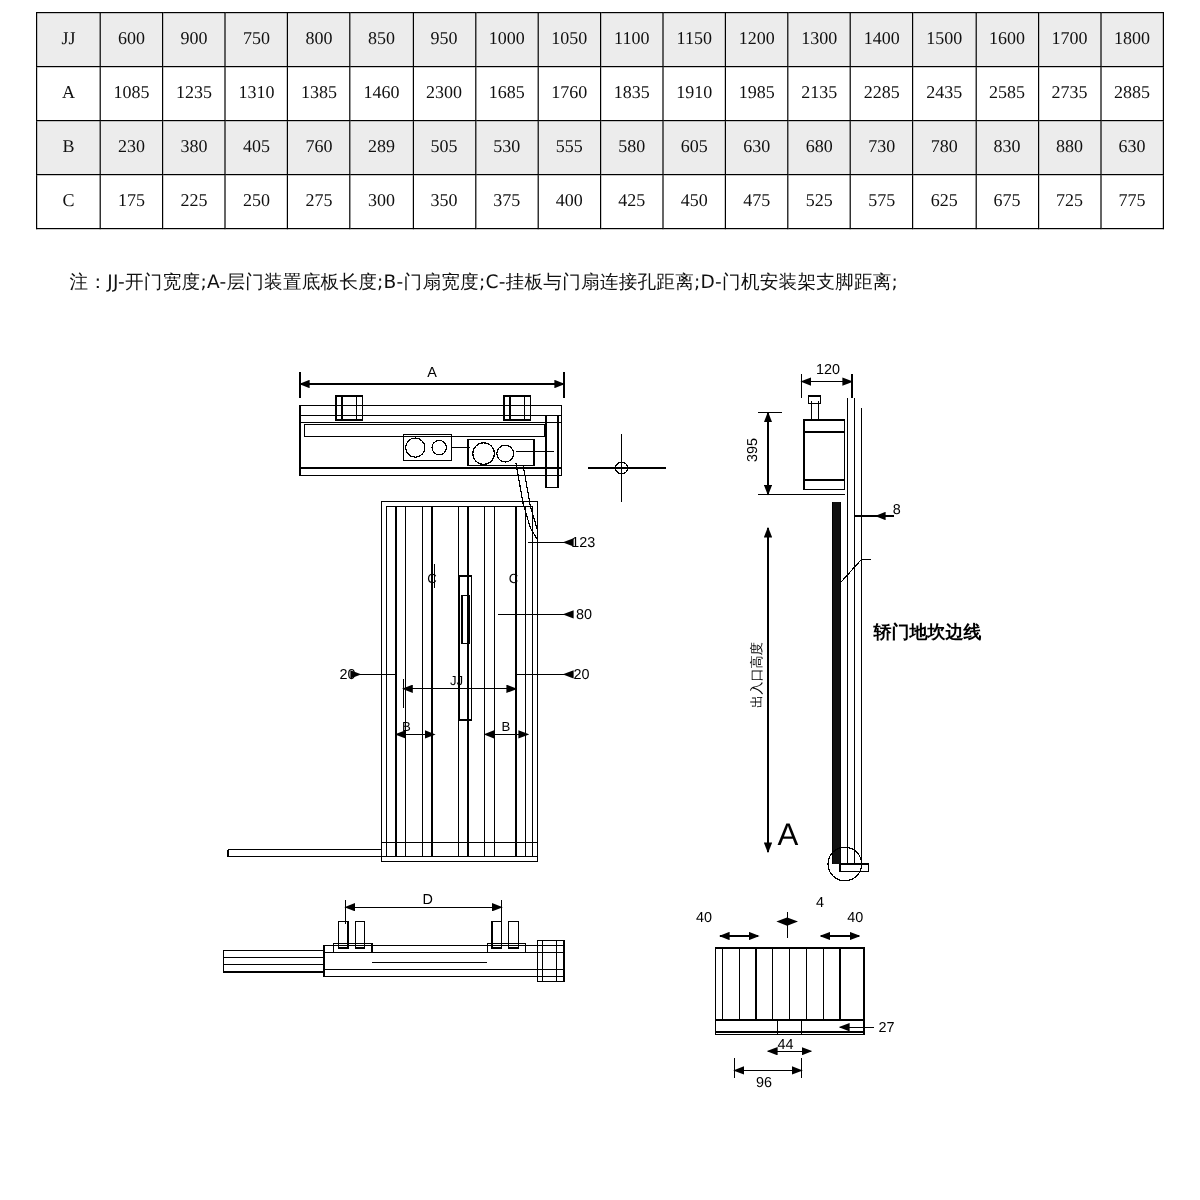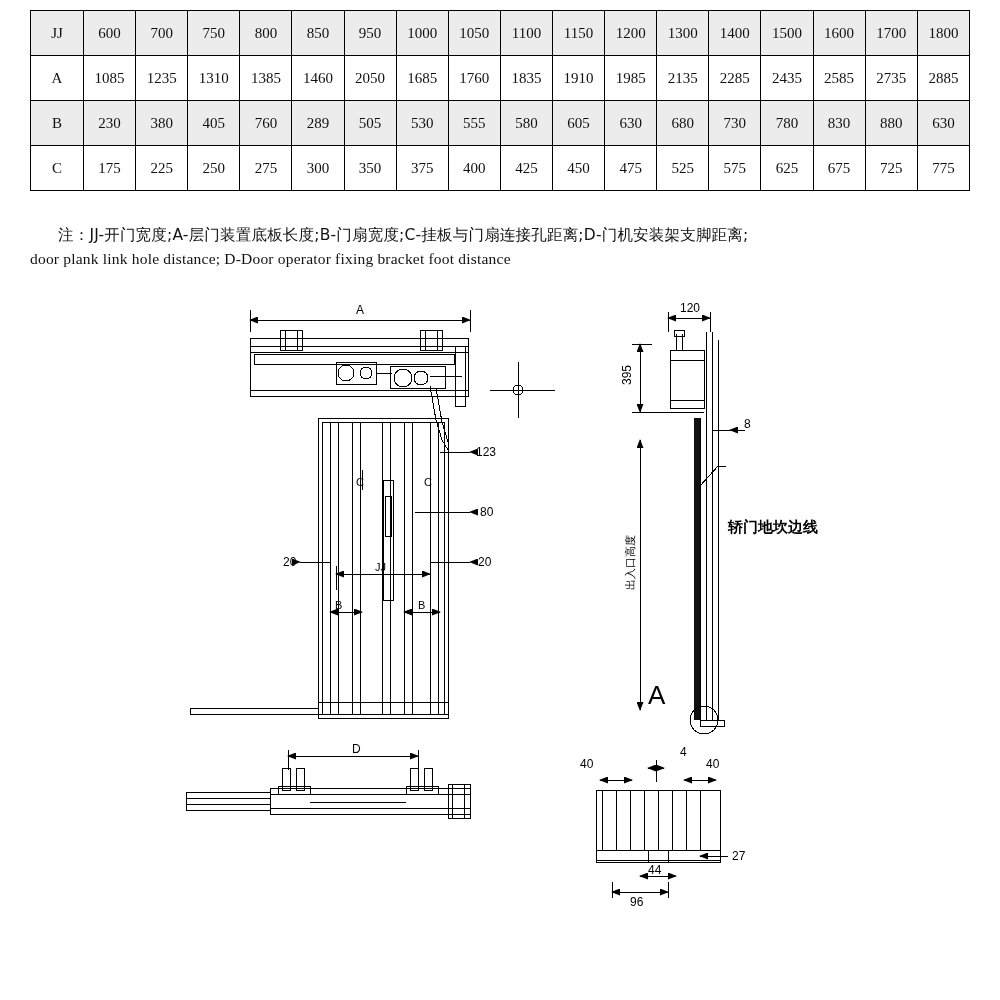--- a/index.html
+++ b/index.html
@@ -51,21 +51,21 @@
 </style>
 </head>
 <body>
 
 <div class="table-wrap">
   <table class="spec">
     <tbody>
       <tr class="shade">
         <td class="rowhead">JJ</td>
         <td>600</td>
-        <td>700</td>
+        <td>900</td>
         <td>750</td>
         <td>800</td>
         <td>850</td>
         <td>950</td>
         <td>1000</td>
         <td>1050</td>
         <td>1100</td>
         <td>1150</td>
         <td>1200</td>
         <td>1300</td>
@@ -75,21 +75,21 @@
         <td>1700</td>
         <td>1800</td>
       </tr>
       <tr>
         <td class="rowhead">A</td>
         <td>1085</td>
         <td>1235</td>
         <td>1310</td>
         <td>1385</td>
         <td>1460</td>
-        <td>2050</td>
+        <td>2300</td>
         <td>1685</td>
         <td>1760</td>
         <td>1835</td>
         <td>1910</td>
         <td>1985</td>
         <td>2135</td>
         <td>2285</td>
         <td>2435</td>
         <td>2585</td>
         <td>2735</td>
@@ -134,21 +134,20 @@
         <td>675</td>
         <td>725</td>
         <td>775</td>
       </tr>
     </tbody>
   </table>
 </div>
 
 <div class="notes">
   <div class="l1 cjk">注：JJ-开门宽度;A-层门装置底板长度;B-门扇宽度;C-挂板与门扇连接孔距离;D-门机安装架支脚距离;</div>
-  <div class="l2">door plank link hole distance; D-Door operator fixing bracket foot distance</div>
 </div>
 
 <div class="drawing">
 <svg width="1000" height="710" viewBox="0 0 1000 710" xmlns="http://www.w3.org/2000/svg">
   <defs>
     <marker id="arr" markerWidth="9" markerHeight="7" refX="8" refY="3.5" orient="auto">
       <polygon points="0,0 9,3.5 0,7" fill="#000"></polygon>
     </marker>
     <marker id="arrs" markerWidth="9" markerHeight="7" refX="1" refY="3.5" orient="auto">
       <polygon points="9,0 0,3.5 9,7" fill="#000"></polygon>

